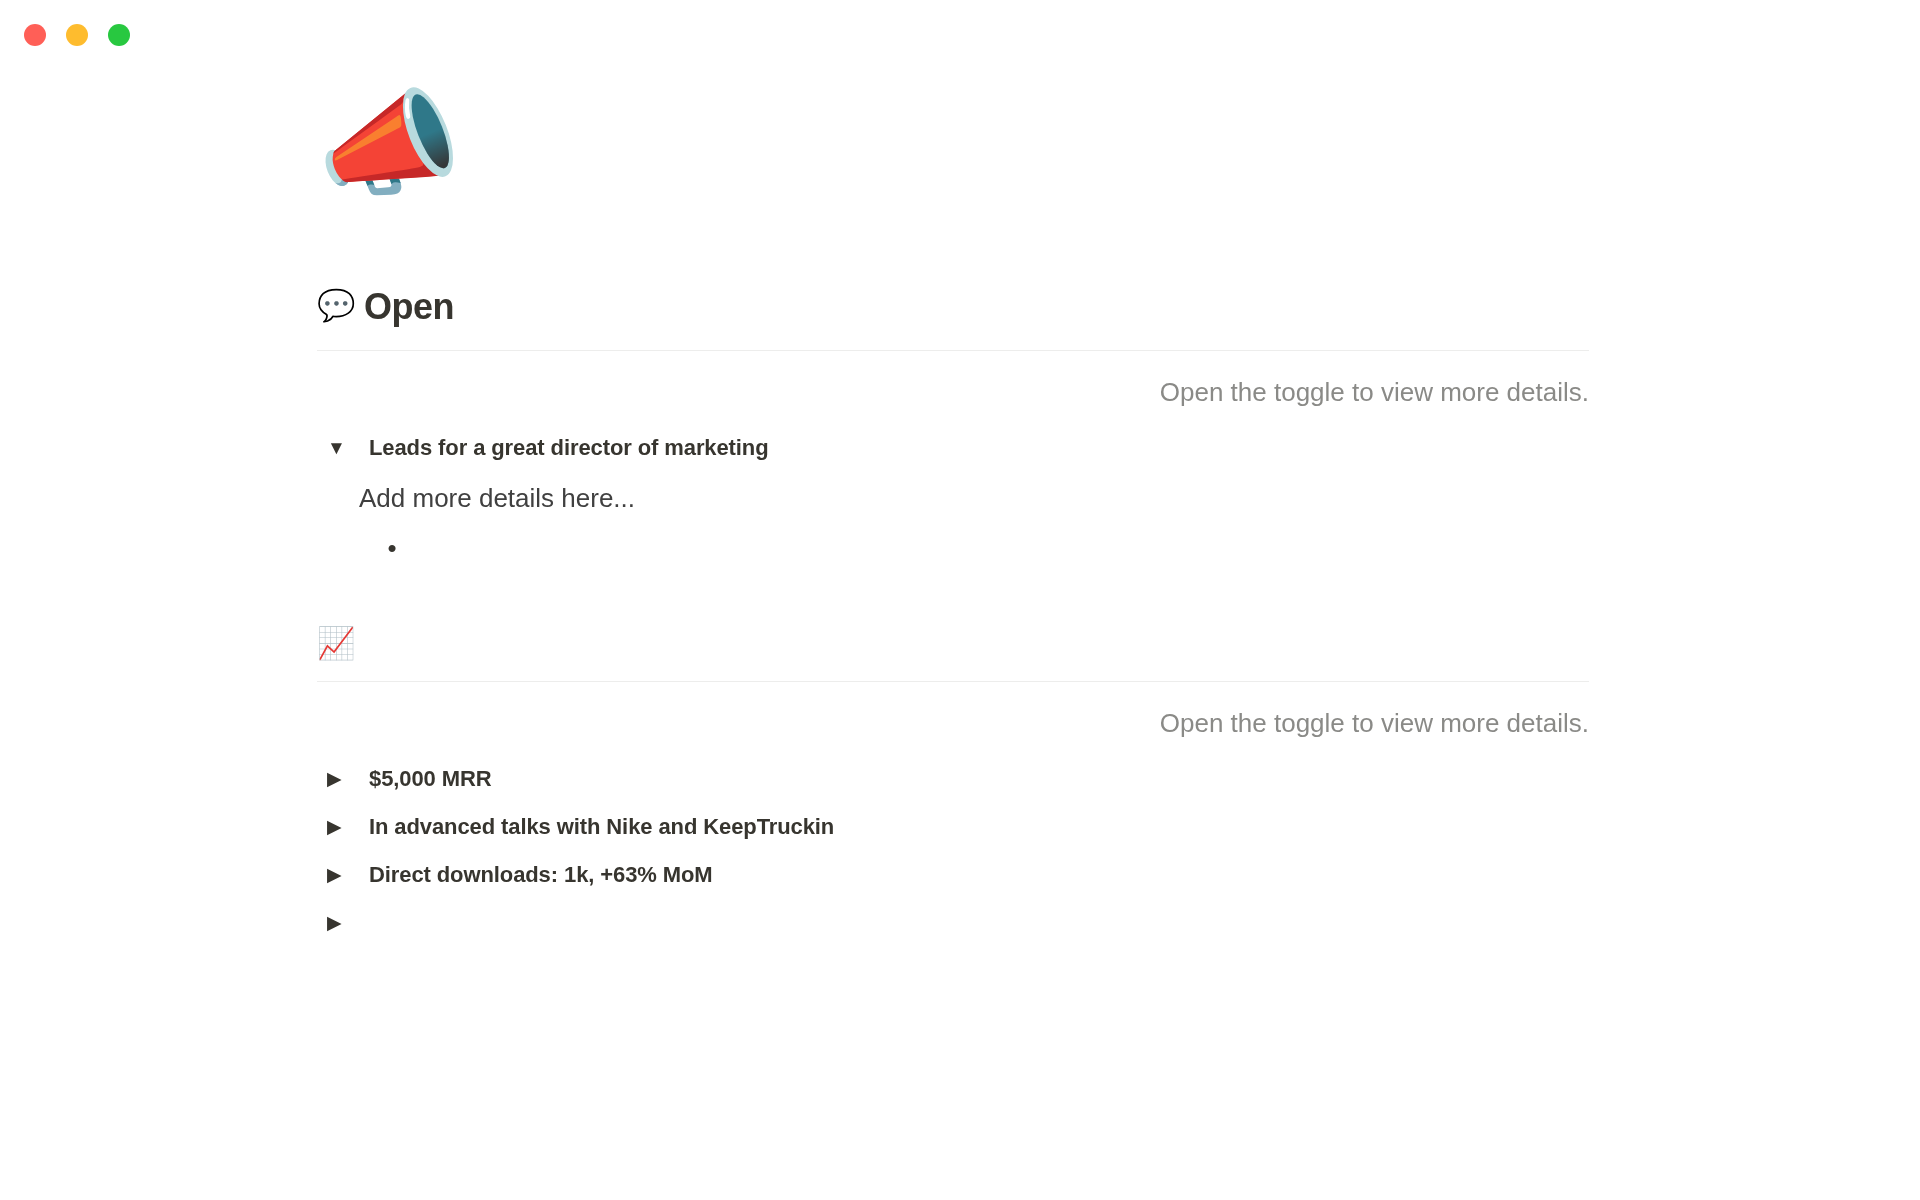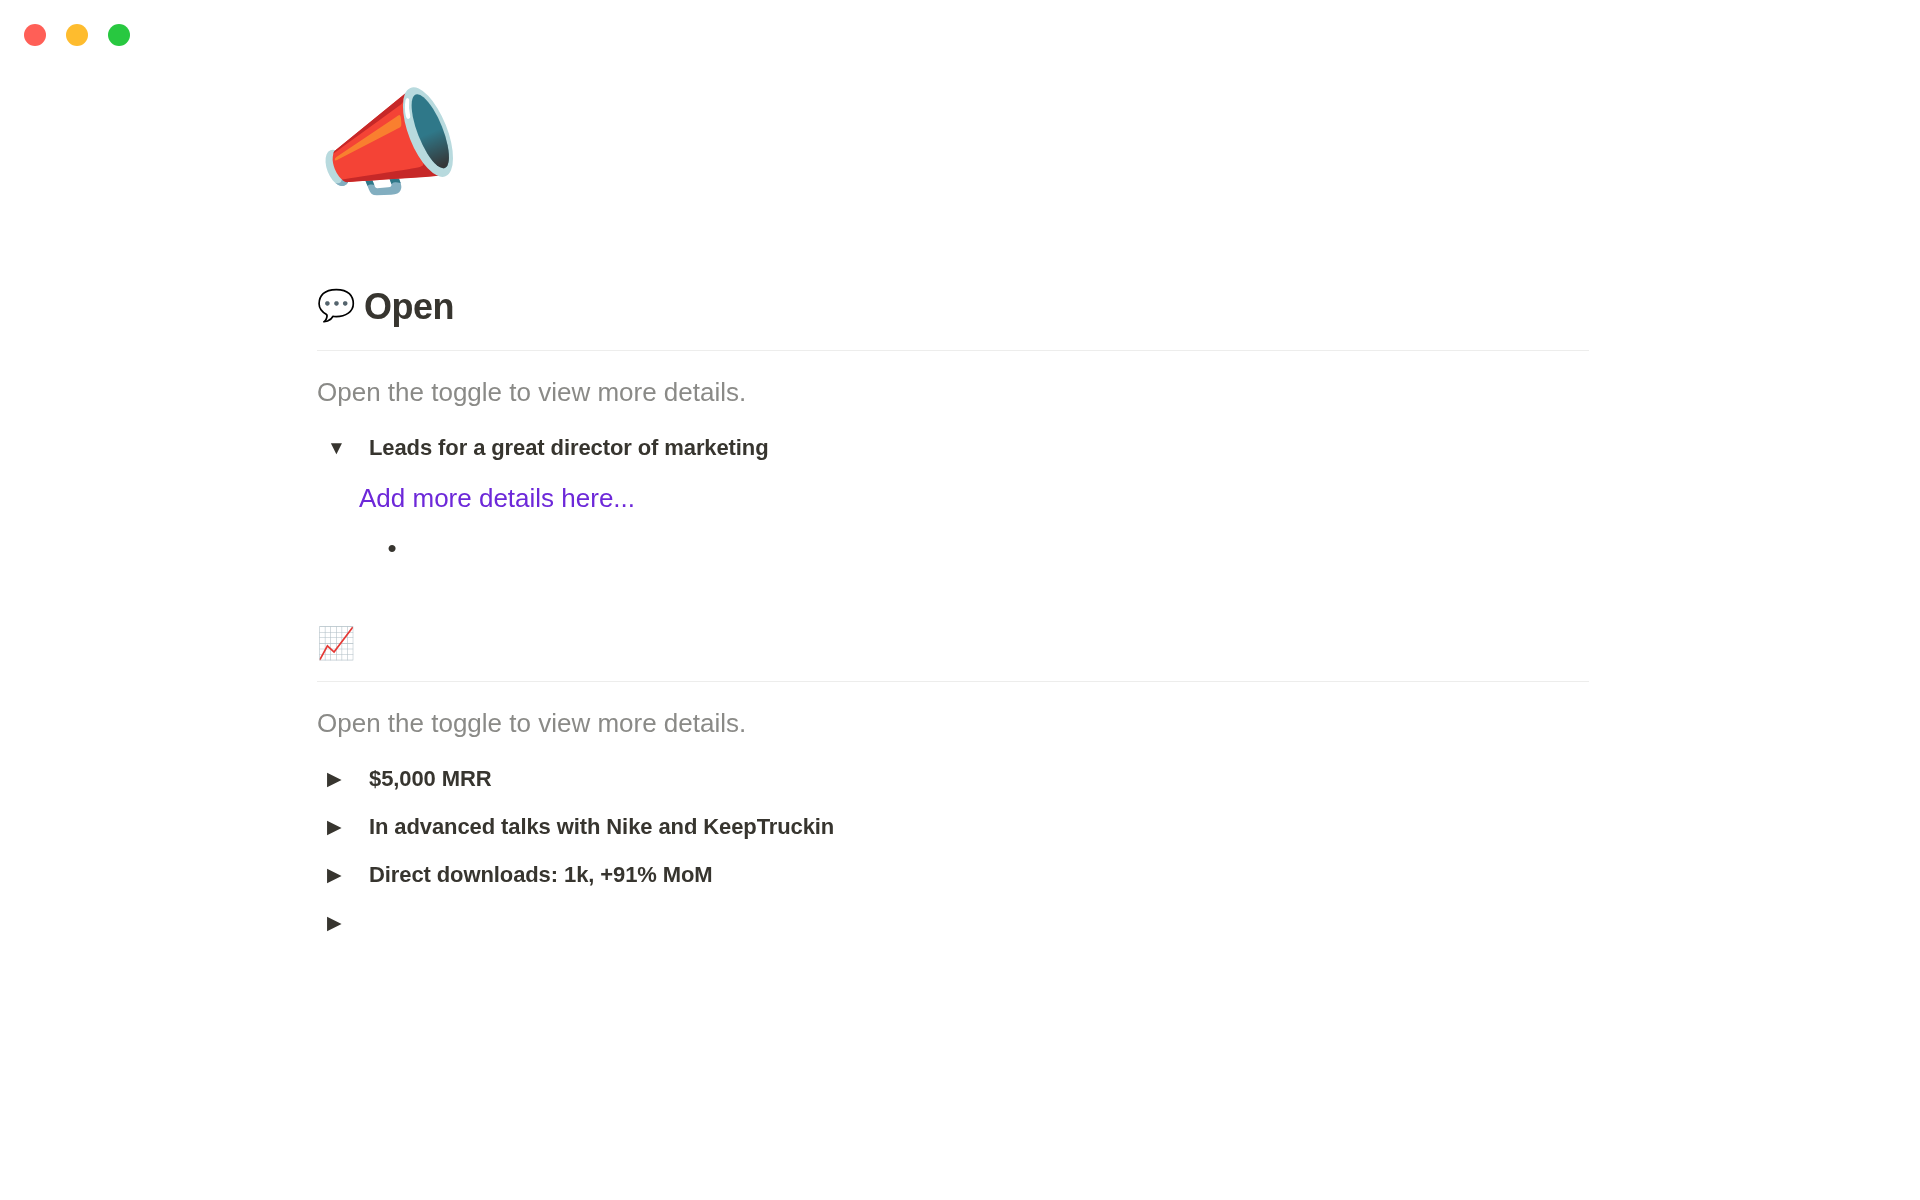--- a/index.html
+++ b/index.html
@@ -99,20 +99,21 @@
     width: 1272px;
     margin-top: 21px;
   }
 
   .hint-text {
     font-size: 26px;
     color: #8A8A87;
     line-height: 1.5;
     margin-top: 22px;
     margin-bottom: 0;
+    text-align: right;
   }
 
   .toggle-list {
     margin-top: 12px;
   }
   .toggle-row {
     display: flex;
     align-items: flex-start;
     padding: 6px 0;
     margin-left: 10px;
@@ -132,21 +133,21 @@
     font-weight: 700;
     line-height: 36px;
     color: #37352F;
     letter-spacing: -0.1px;
   }
   .toggle-children {
     margin-left: 42px;
   }
   .child-hint {
     font-size: 26px;
-    color: #6d28d9;
+    color: #404040;
     line-height: 1.5;
     padding: 7px 0;
     margin: 0;
   }
   .bullet-row {
     display: flex;
     align-items: flex-start;
     padding: 5px 0;
     margin-left: 26px;
   }
@@ -220,21 +221,21 @@
         <div class="toggle-row">
           <span class="toggle-arrow">▶</span>
           <span class="toggle-label">$5,000 MRR</span>
         </div>
         <div class="toggle-row">
           <span class="toggle-arrow">▶</span>
           <span class="toggle-label">In advanced talks with Nike and KeepTruckin</span>
         </div>
         <div class="toggle-row">
           <span class="toggle-arrow">▶</span>
-          <span class="toggle-label">Direct downloads: 1k, +91% MoM</span>
+          <span class="toggle-label">Direct downloads: 1k, +63% MoM</span>
         </div>
         <div class="toggle-row">
           <span class="toggle-arrow">▶</span>
         </div>
       </div>
     </div>
 
   </div>
 </div>
 

